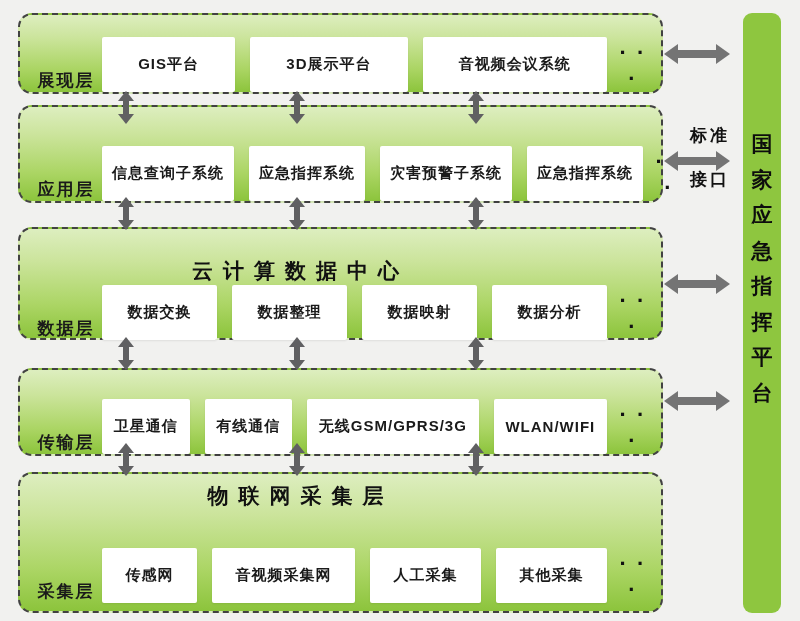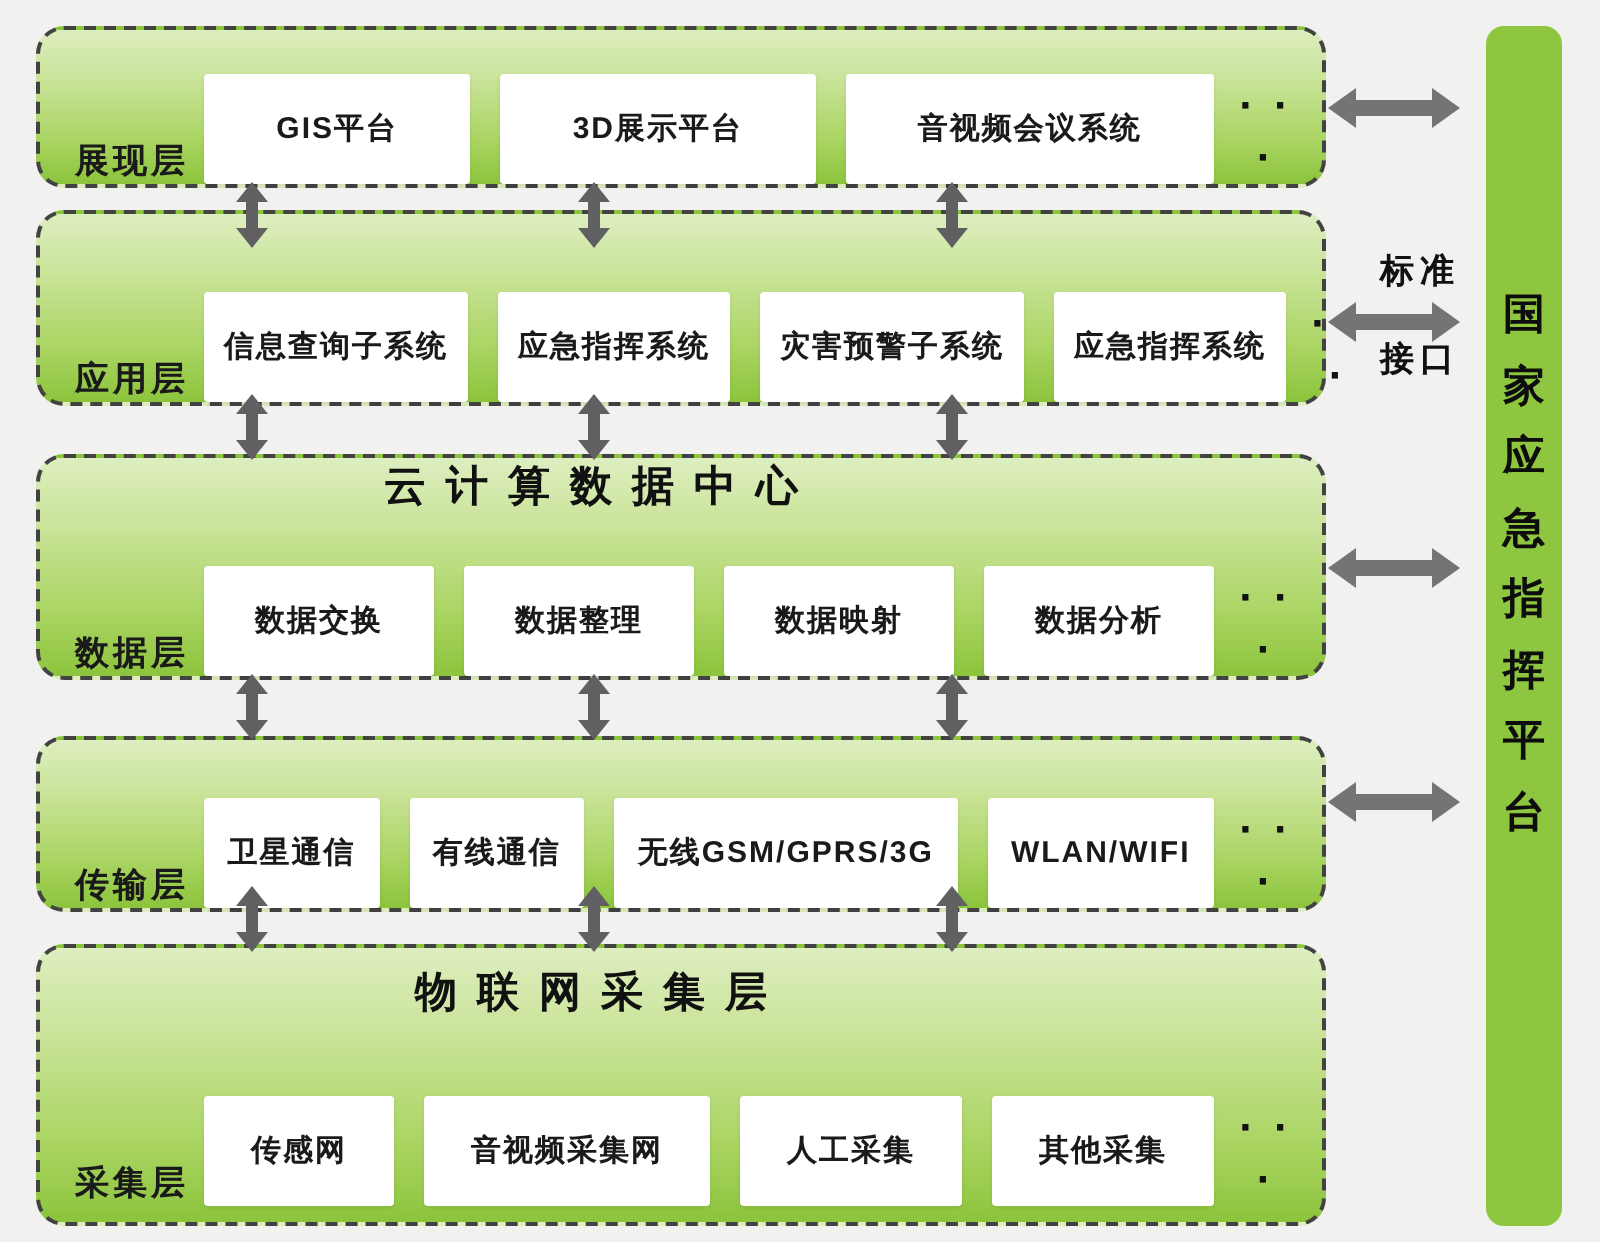--- a/index.html
+++ b/index.html
@@ -62,21 +62,21 @@
   .iface{
     position:absolute;left:664px;width:66px;text-align:right;
     font-weight:bold;font-size:17px;letter-spacing:3px;color:#111;
   }
   
   .rightbar{
     position:absolute;left:743px;top:13px;width:38px;height:600px;
     background:#8ec63f;border-radius:9px;
   }
   .rightbar-text{
-    box-sizing:border-box;width:24px;margin:15px auto;padding-top:112px;
+    box-sizing:border-box;width:24px;margin:1px auto;padding-top:112px;
     font-weight:bold;font-size:21px;line-height:35.5px;text-align:center;
     color:#0d0d0d;word-break:break-all;
   }
 </style>
 </head>
 <body>
 
 <div class="stage">
 
   <div class="layer" style="top:13px;height:81px">
@@ -97,21 +97,21 @@
       <div class="boxes">
         <div class="node">信息查询子系统</div>
         <div class="node">应急指挥系统</div>
         <div class="node">灾害预警子系统</div>
         <div class="node">应急指挥系统</div>
       </div>
       <div class="dots">· · ·</div>
     </div>
   </div>
 
-  <div class="layer" style="top:227px;height:113px;padding-top:0">
+  <div class="layer" style="top:227px;height:113px;padding-top:28px">
     <div class="layer-title">云计算数据中心</div>
     <div class="layer-row">
       <div class="layer-label">数据层</div>
       <div class="boxes">
         <div class="node">数据交换</div>
         <div class="node">数据整理</div>
         <div class="node">数据映射</div>
         <div class="node">数据分析</div>
       </div>
       <div class="dots">· · ·</div>

